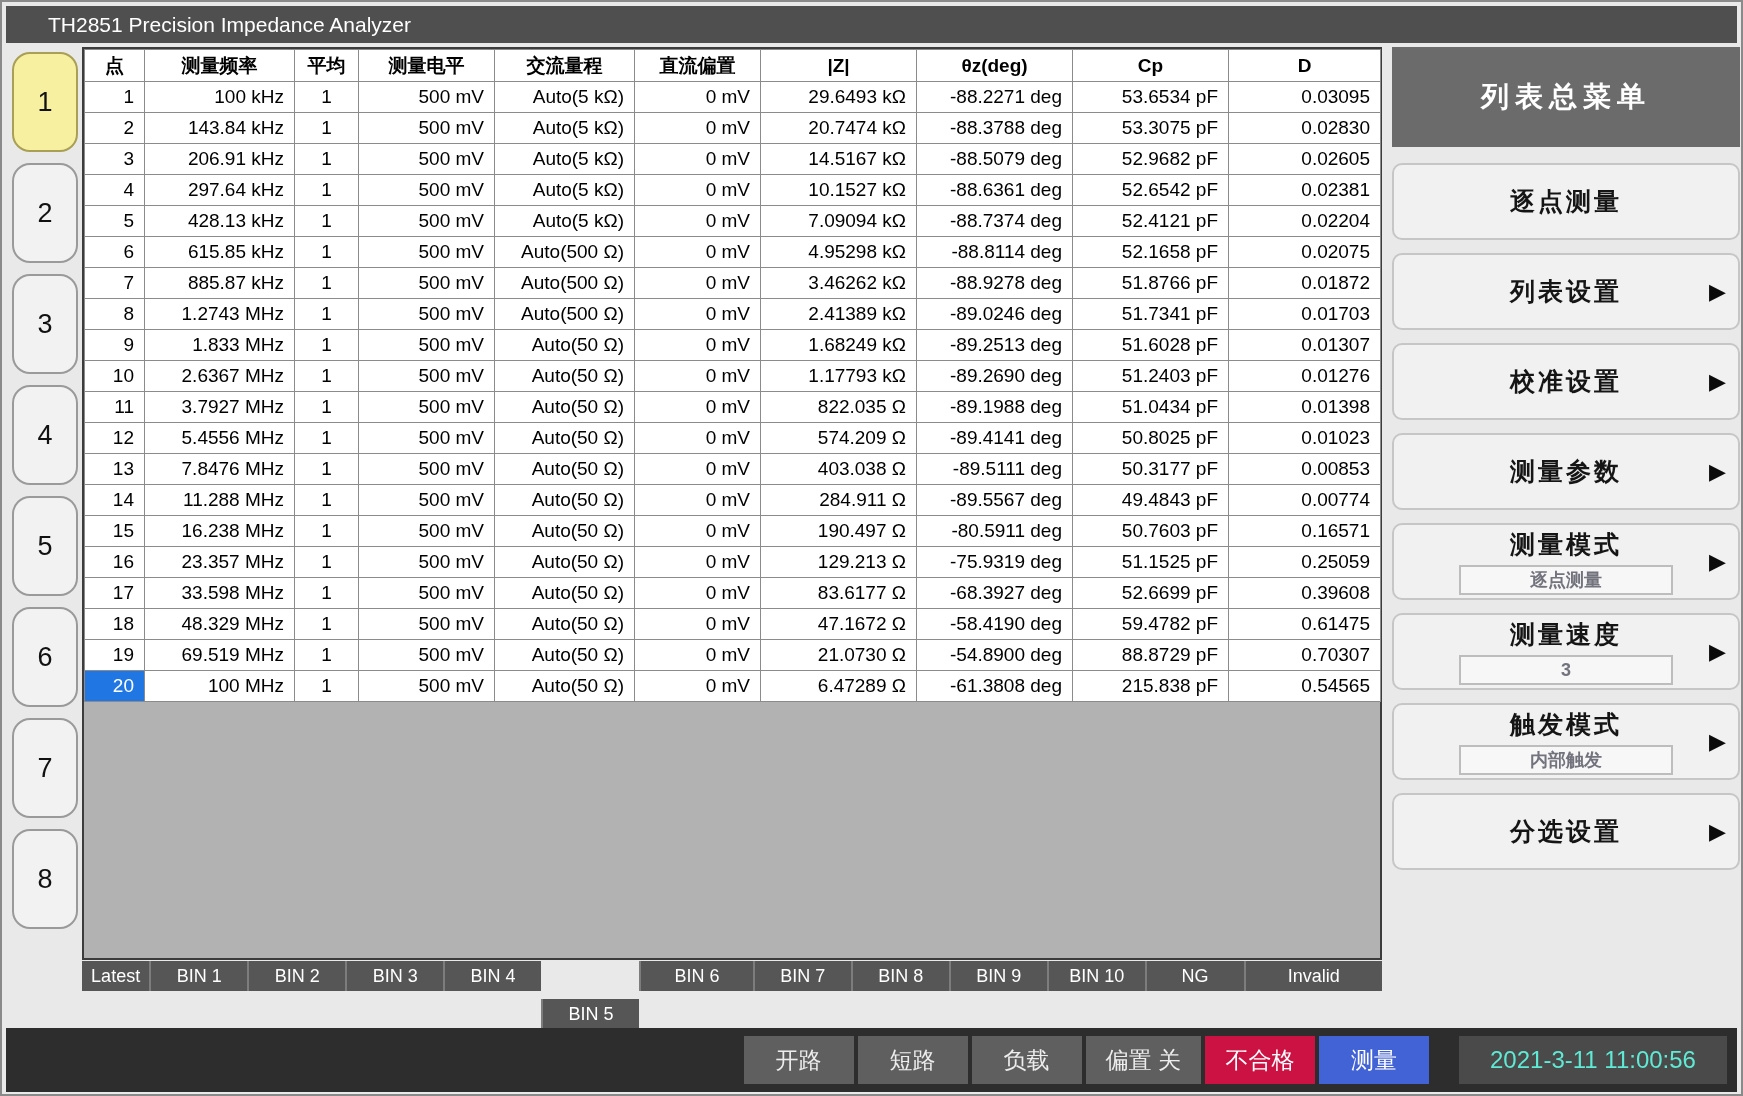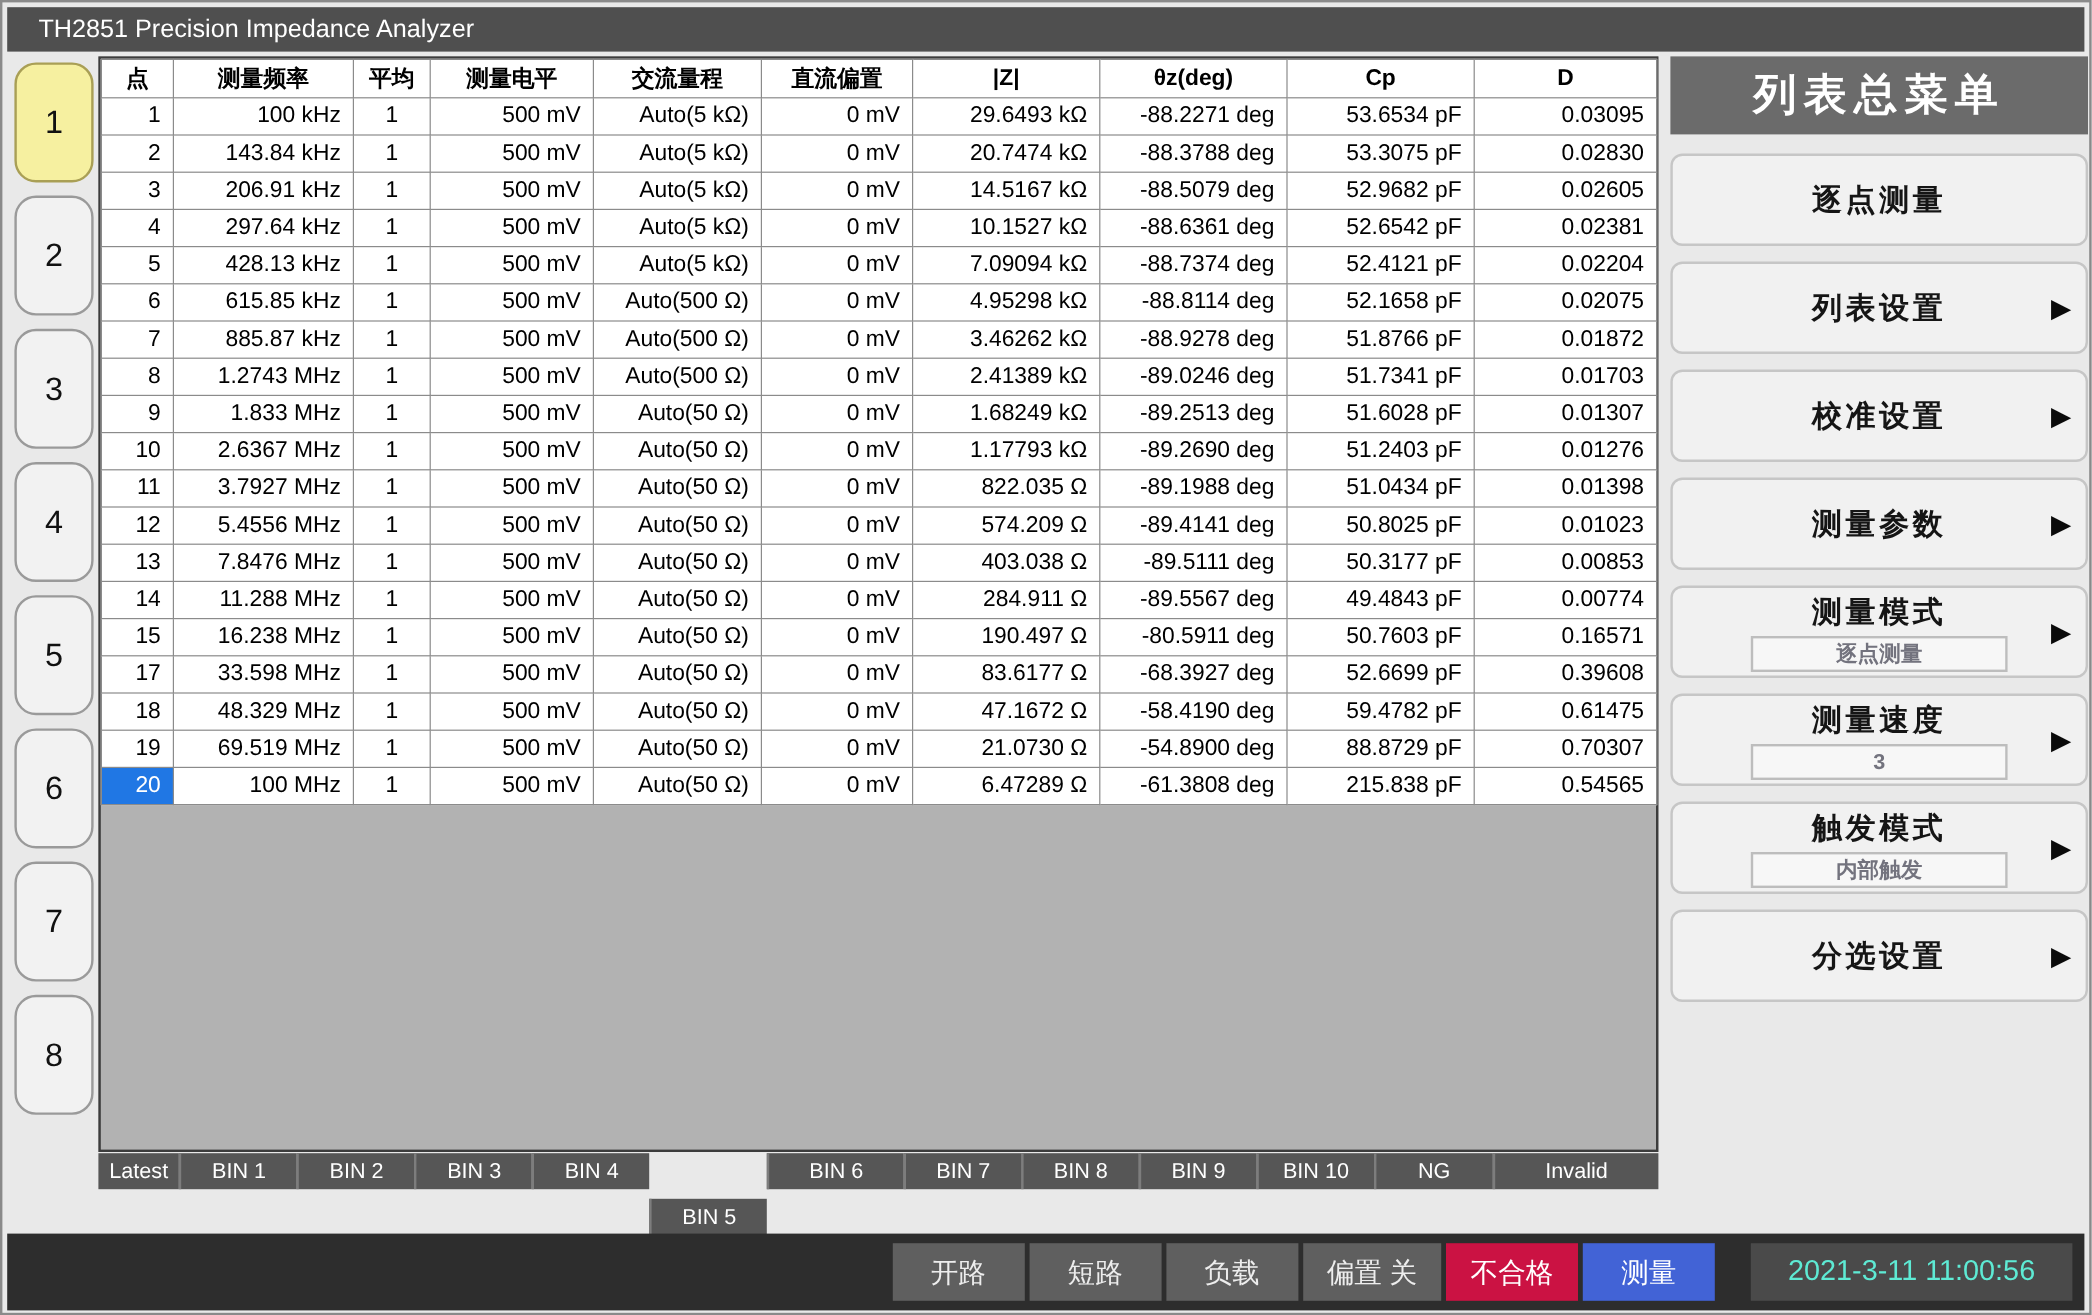--- a/index.html
+++ b/index.html
@@ -8,21 +8,21 @@
     position: relative;
     background: #E9E9E9;
     font-family: "Liberation Sans", sans-serif;
     border: 2px solid #8a8a8a;
     overflow: hidden;
   }
   
   .title-bar {
     position:absolute; left:4px; top:4px; right:4px; height:37px;
     background:#4F4F4F; color:#fff; font-size:21px;
-    display:flex; align-items:center; padding-left:26px;
+    display:flex; align-items:center; padding-left:42px;
   }
   
   .tab-strip { position:absolute; left:10px; top:50px; width:66px; }
   .tab {
     width:66px; height:100px; margin-bottom:11px;
     border:2px solid #9a9a9a; border-radius:18px;
     background:#F2F2F2; color:#111;
     display:flex; align-items:center; justify-content:center;
     font-size:27px;
   }
@@ -49,23 +49,23 @@
     font-size:18px; border-left:2px solid #cfcfcf;
   }
   .bin-cell:first-child { border-left:none; }
   .bin-head { background:#565656; color:#fff; border-left-color:#7d7d7d; }
   .bin-val  { background:#E4F7FE; color:var(--bin-blue,#1414DE); font-size:20px; border-left-color:#fff; }
   .bin-val.ng { background:#FBEDEC; color:var(--ng-red,#E01A1A); }
   .bin-val.invalid { background:#DCDCDC; color:#000; }
   
   .menu { position:absolute; left:1390px; top:45px; width:348px; }
   .menu-header {
-    height:65px; background:#6B6B6B; color:#fff;
+    height:100px; background:#6B6B6B; color:#fff;
     display:flex; align-items:center; justify-content:center;
-    font-size:36px; font-weight:bold; letter-spacing:6px; margin-bottom:16px;
+    font-size:28px; font-weight:bold; letter-spacing:6px; margin-bottom:16px;
   }
   .menu-btn {
     position:relative; height:77px; margin-bottom:13px;
     background:#F1F1F1; border:2px solid #C6C6C6; border-radius:10px;
     display:flex; flex-direction:column; align-items:center; justify-content:center;
   }
   .menu-btn .lbl { font-size:25px; font-weight:bold; color:#151515; letter-spacing:3px; }
   .menu-btn .sub {
     width:214px; height:30px; margin-top:4px;
     background:#F7F7F7; border:2px solid #BDBDBD;
@@ -313,20 +313,32 @@
           <td>15</td>
           <td>16.238 MHz</td>
           <td class="center">1</td>
           <td>500 mV</td>
           <td>Auto(50 Ω)</td>
           <td>0 mV</td>
           <td>190.497 Ω</td>
           <td>-80.5911 deg</td>
           <td>50.7603 pF</td>
           <td>0.16571</td>
+        </tr>
+        <tr>
+          <td>16</td>
+          <td>23.357 MHz</td>
+          <td class="center">1</td>
+          <td>500 mV</td>
+          <td>Auto(50 Ω)</td>
+          <td>0 mV</td>
+          <td>129.213 Ω</td>
+          <td>-75.9319 deg</td>
+          <td>51.1525 pF</td>
+          <td>0.25059</td>
         </tr>
         <tr>
           <td>17</td>
           <td>33.598 MHz</td>
           <td class="center">1</td>
           <td>500 mV</td>
           <td>Auto(50 Ω)</td>
           <td>0 mV</td>
           <td>83.6177 Ω</td>
           <td>-68.3927 deg</td>

